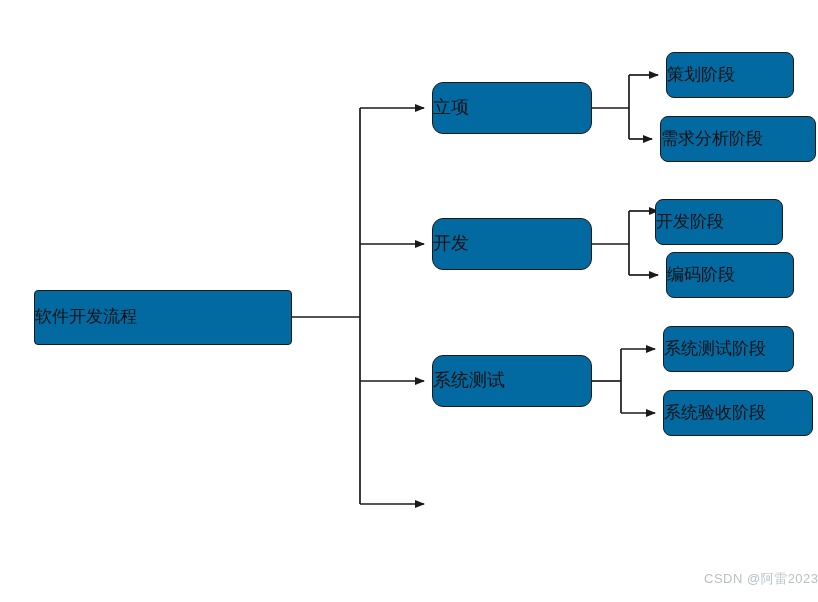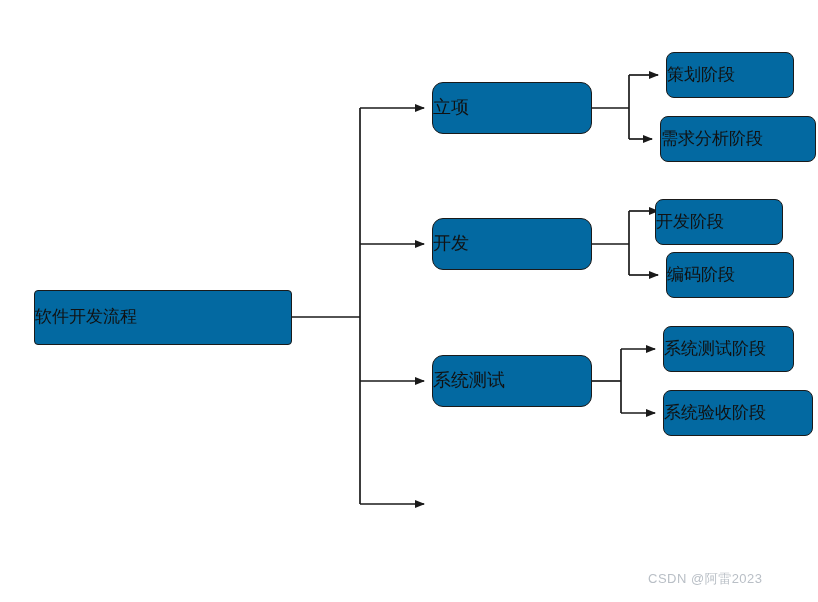--- a/index.html
+++ b/index.html
@@ -68,21 +68,21 @@
   }
   .node.lvl3.a1 { left: 666px; top: 52px; }
   .node.lvl3.a2 { left: 660px; top: 116px; width: 156px; }
   .node.lvl3.b1 { left: 655px; top: 188px; margin-top: 11px; }
   .node.lvl3.b2 { left: 666px; top: 252px; }
   .node.lvl3.c1 { left: 663px; top: 326px; width: 131px; }
   .node.lvl3.c2 { left: 663px; top: 390px; width: 150px; }
 
   .watermark {
     position: absolute;
-    left: 648px;
+    left: 704px;
     top: 570px;
     font-size: 13px;
     color: #b9bfc6;
     letter-spacing: 0.5px;
     white-space: nowrap;
   }
 </style>
 </head>
 <body>
 

